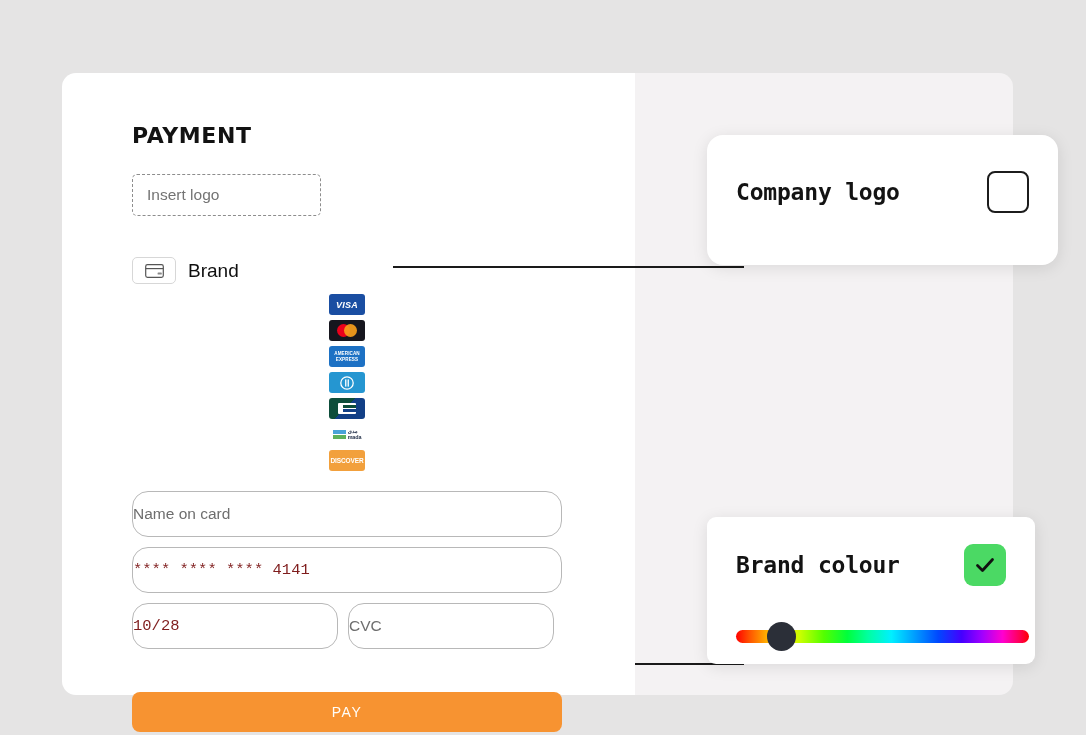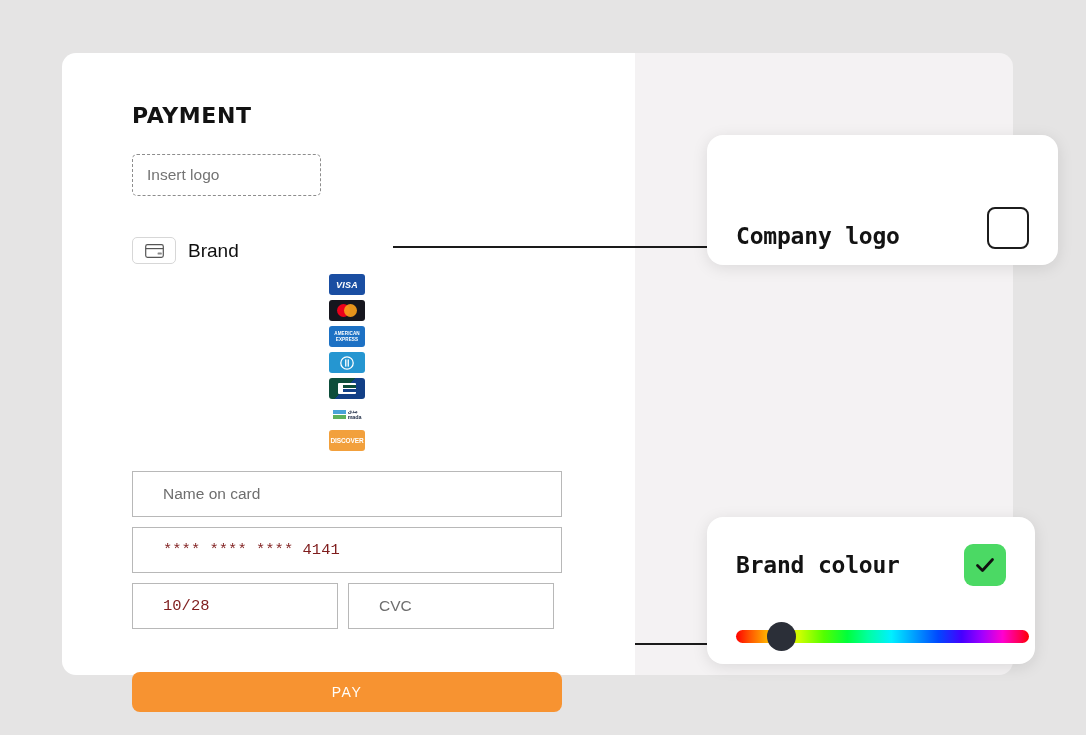--- a/index.html
+++ b/index.html
@@ -13,21 +13,21 @@
   body {
     background: #e5e4e4;
     font-family: "Liberation Sans", sans-serif;
     position: relative;
   }
 
   
   #stage {
     position: absolute;
     left: 62px;
-    top: 53px;
+    top: 73px;
     width: 951px;
     height: 622px;
   }
 
   .panel-white {
     position: absolute;
     left: 0; top: 0;
     width: 574px;
     height: 622px;
     background: #ffffff;
@@ -143,25 +143,25 @@
   .mada-bars div:nth-child(2){ background:#5fb15c; }
   .mada-txt { display:flex; flex-direction:column; line-height:5.4px; }
   .mada-txt span { font-size:5.4px; font-weight:700; color:#1d2a44; letter-spacing:-.1px; }
 
   .fields { margin-top: 20px; }
 
   .field {
     width: 100%;
     height: 46px;
     border: 1px solid #b8b8b8;
-    border-radius: 0;
+    border-radius: 16px;
     background: #fff;
     display: flex;
     align-items: center;
-    padding-left: 30px;
+    padding-left: 0;
     margin-bottom: 10px;
     font-size: 15.5px;
     color: #6e6e6e;
   }
   .field.filled { color: #7f1d1d; font-family: Liberation Mono, monospace; }
   .row2 { display: flex; gap: 10px; }
   .row2 .field { width: 206px; margin-bottom: 0; }
 
   .pay-btn {
     margin-top: 43px;
@@ -189,29 +189,29 @@
   #conn-brand { left: 573px; top: 590px; width: 109px; }
 
   
   .float-card {
     position: absolute;
     background: #ffffff;
     border-radius: 16px;
     box-shadow: 0 3px 16px rgba(0,0,0,0.10);
   }
   #card-logo  { left: 707px; top: 135px; width: 351px; height: 130px; }
-  #card-brand { left: 707px; top: 517px; width: 328px; height: 147px; }
+  #card-brand { left: 707px; top: 517px; width: 328px; height: 147px; border-radius: 9px; }
 
   .fc-row {
     display: flex;
     align-items: center;
     justify-content: space-between;
     padding: 0 29px;
   }
-  #card-logo .fc-row  { height: 114px; align-items: flex-end; }
+  #card-logo .fc-row  { height: 114px; }
   #card-brand .fc-row { height: 96px; }
 
   .fc-title {
     font-family: "DejaVu Sans Mono", monospace;
     font-weight: 700;
     font-size: 23px;
     color: #131313;
     letter-spacing: -0.2px;
   }
 

